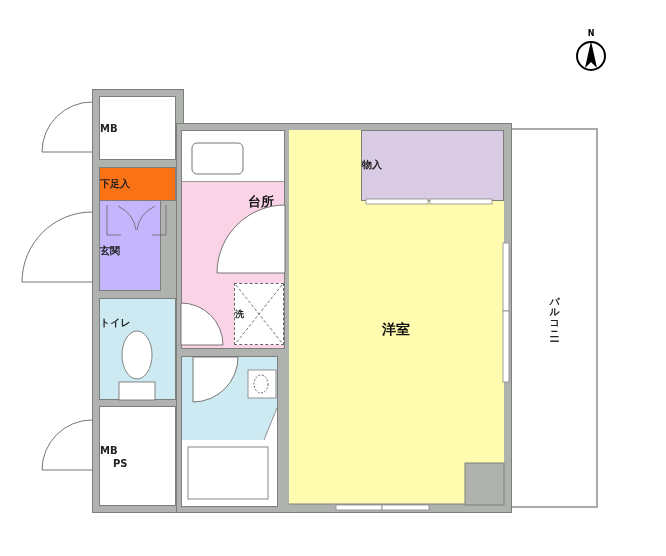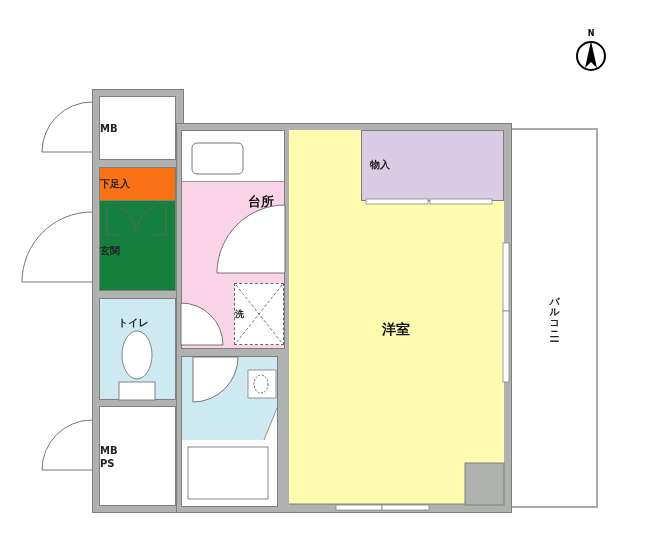--- a/index.html
+++ b/index.html
@@ -28,52 +28,52 @@
 <div class="wall" style="left:176px;top:123px;width:336px;height:390px;"></div>
 
 <div class="room" style="left:99px;top:96px;width:77px;height:64px;background:#fff;">
   <div class="lbl" style="left:0;top:26px;width:75px;">MB</div>
 </div>
 
 <div class="room" style="left:99px;top:167px;width:77px;height:34px;background:#f97316;">
   <div class="lbl" style="left:0;top:10px;width:75px;">下足入</div>
 </div>
 
-<div class="room" style="left:99px;top:201px;width:77px;height:90px;background:#15803d;border-top:none;">
+<div class="room" style="left:99px;top:201px;width:62px;height:90px;background:#c4b5fd;border-top:none;">
   <div class="lbl" style="left:0;top:44px;width:75px;">玄関</div>
 </div>
 
 <div class="room" style="left:99px;top:298px;width:77px;height:102px;background:#cdeaf2;">
-  <div class="lbl" style="left:0;top:18px;width:75px;padding-left:18px;">トイレ</div>
+  <div class="lbl" style="left:0;top:18px;width:75px;">トイレ</div>
 </div>
 
 <div class="room" style="left:99px;top:406px;width:77px;height:100px;background:#fff;">
   <div class="lbl" style="left:0;top:38px;width:75px;">MB</div>
-  <div class="lbl" style="left:0;top:51px;width:75px;">PS</div>
+  <div class="lbl" style="left:13px;top:51px;width:75px;">PS</div>
 </div>
 
 <div class="room" style="left:181px;top:130px;width:104px;height:219px;background:#fbd3e6;">
   <div class="abs" style="left:0;top:0;width:102px;height:50px;background:#fff;border-bottom:1px solid #9a9a9a;"></div>
   <div class="abs lbl-mid" style="left:38px;top:62px;">台所</div>
 </div>
 
 <div class="abs" style="left:234px;top:283px;width:50px;height:62px;background:#fff;border:1px dashed #666;box-sizing:border-box;">
   <div class="lbl" style="left:0;top:24px;width:48px;font-size:9px;">洗</div>
 </div>
 
 <div class="room" style="left:181px;top:356px;width:97px;height:151px;background:#fff;">
   <div class="lbl" style="left:8px;top:46px;width:70px;">浴室</div>
 </div>
 
 <div class="room" style="left:289px;top:130px;width:215px;height:374px;background:#fffcb0;border:none;">
   <div class="abs lbl-big" style="left:93px;top:191px;">洋室</div>
 </div>
 
 <div class="room" style="left:361px;top:130px;width:143px;height:71px;background:#dacbe4;">
-  <div class="lbl" style="left:0;top:28px;width:141px;margin-left:8px;">物入</div>
+  <div class="lbl" style="left:0;top:28px;width:141px;">物入</div>
 </div>
 
 <div class="abs" style="left:512px;top:126px;width:90px;height:386px;background:#fff;">
   <div class="abs" style="left:0;top:2px;width:86px;height:380px;border-top:2px solid #aaa;border-right:2px solid #aaa;border-bottom:2px solid #aaa;box-sizing:border-box;"></div>
   <div class="lbl" style="left:36px;top:164px;width:12px;writing-mode:vertical-rl;">バルコニー</div>
 </div>
 
 <svg width="666" height="556" viewBox="0 0 666 556">
 
   <rect x="289" y="130" width="71" height="0" fill="none"></rect>

